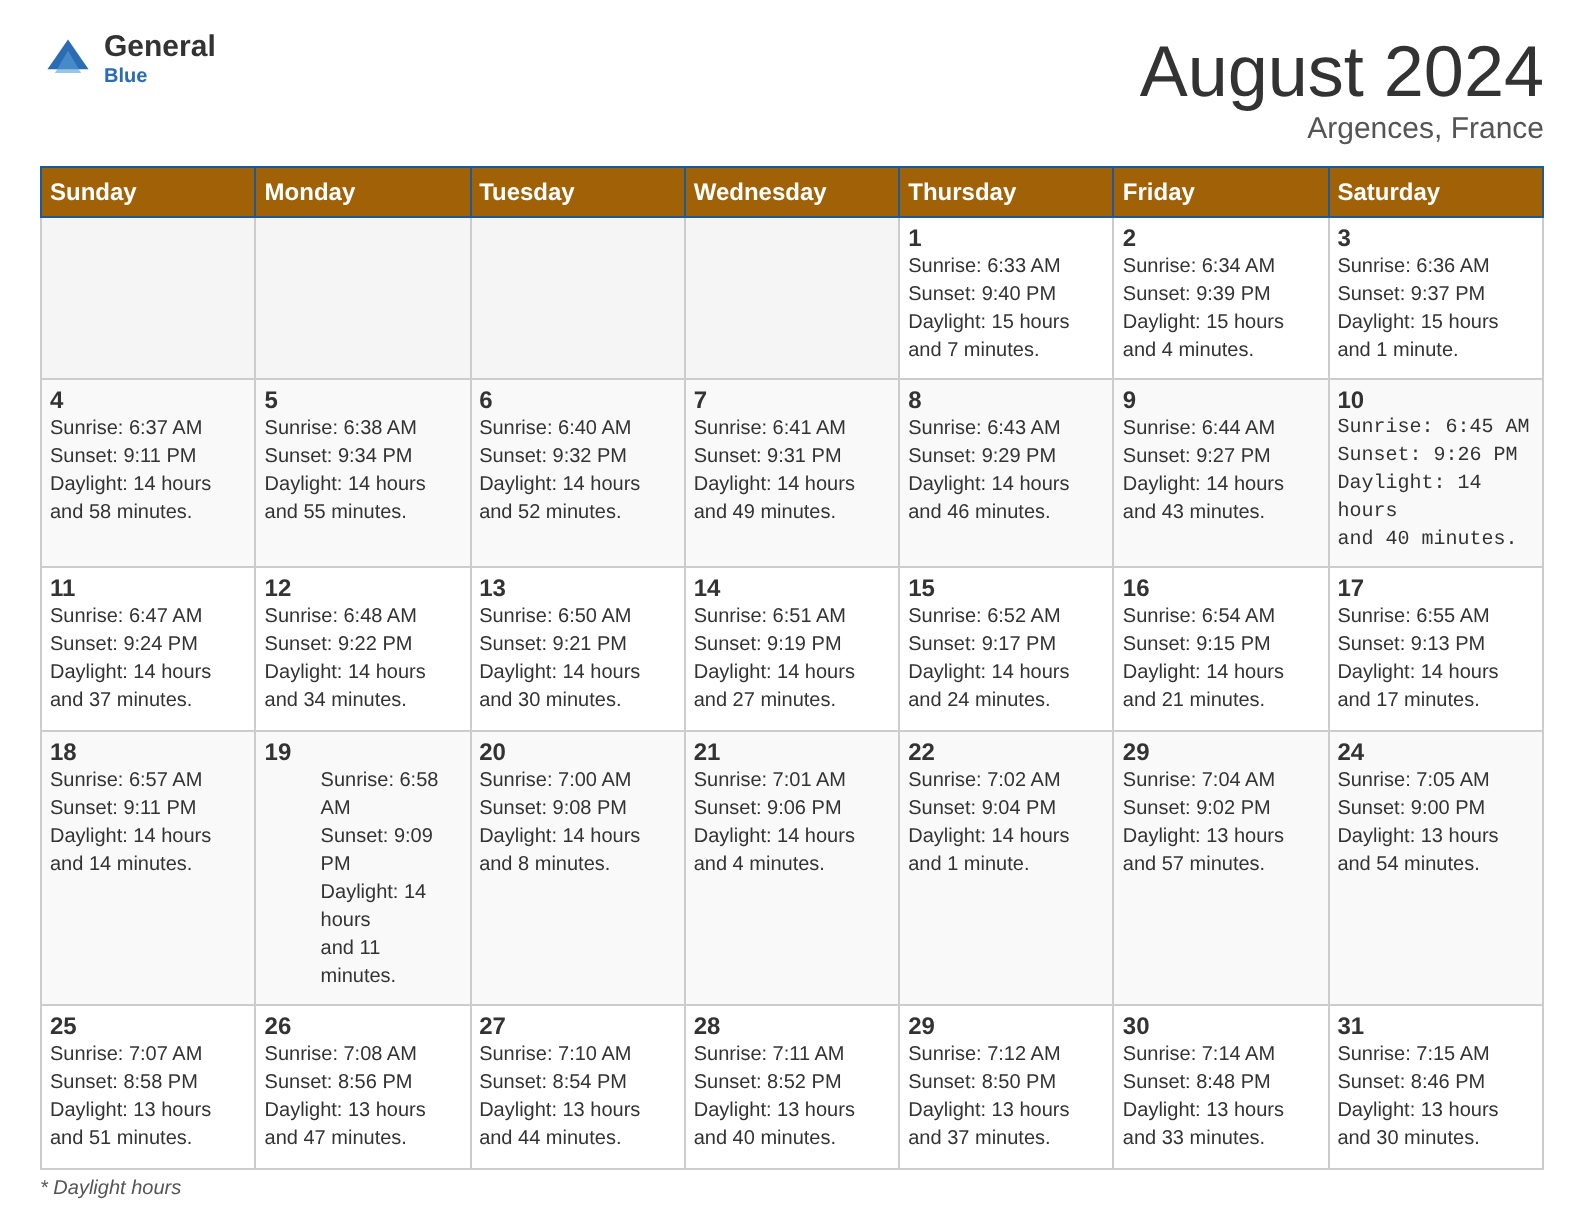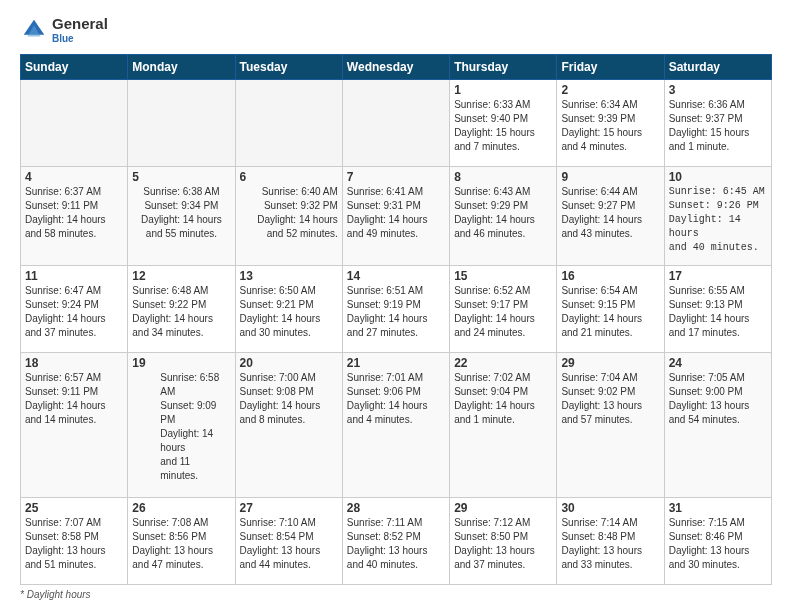--- a/index.html
+++ b/index.html
@@ -61,21 +61,21 @@
       color: #555;
     }
     .calendar {
       flex: 1;
       border: 1px solid #ccc;
       border-collapse: collapse;
       width: 100%;
       table-layout: fixed;
     }
     .calendar th {
-      background: #0c4a6e;
+      background: #a16207;
       color: #fff;
       font-size: 12px;
       font-weight: bold;
       padding: 5px 4px;
       text-align: left;
       border: 1px solid #1a5a9a;
     }
     .calendar td {
       vertical-align: top;
       border: 1px solid #ccc;
@@ -119,20 +119,24 @@
     <div class="logo">
       <svg class="logo-icon" viewBox="0 0 30 30">
         <polygon points="15,4 26,20 4,20" fill="#2a6db5"></polygon>
         <polygon points="15,10 22,22 8,22" fill="#5a9fd4" opacity="0.6"></polygon>
       </svg>
       <div class="logo-text">
         <span class="logo-general">General</span>
         <span class="logo-blue">Blue</span>
       </div>
     </div>
+    <div class="title-block">
+      <div class="month-title">August 2024</div>
+      <div class="subtitle">Argences, France</div>
+    </div>
   </div>
 
   <table class="calendar">
     <thead>
       <tr id="dow-row">
       <th>Sunday</th>
           <th>Monday</th>
           <th>Tuesday</th>
           <th>Wednesday</th>
           <th>Thursday</th>
@@ -171,28 +175,28 @@
         <tr>
           <td>
             <span class="day-num">4</span>
             <div class="cell-info" style="white-space: pre-line;">Sunrise: 6:37 AM
 Sunset: 9:11 PM
 Daylight: 14 hours
 and 58 minutes.</div>
           </td>
           <td>
             <span class="day-num">5</span>
-            <div class="cell-info" style="white-space: pre-line; text-align: center;">Sunrise: 6:38 AM
+            <div class="cell-info" style="white-space: pre-line;">Sunrise: 6:38 AM
 Sunset: 9:34 PM
 Daylight: 14 hours
 and 55 minutes.</div>
           </td>
           <td>
             <span class="day-num">6</span>
-            <div class="cell-info" style="white-space: pre-line; text-align: right;">Sunrise: 6:40 AM
+            <div class="cell-info" style="white-space: pre-line;">Sunrise: 6:40 AM
 Sunset: 9:32 PM
 Daylight: 14 hours
 and 52 minutes.</div>
           </td>
           <td>
             <span class="day-num">7</span>
             <div class="cell-info" style="white-space: pre-line;">Sunrise: 6:41 AM
 Sunset: 9:31 PM
 Daylight: 14 hours
 and 49 minutes.</div>

